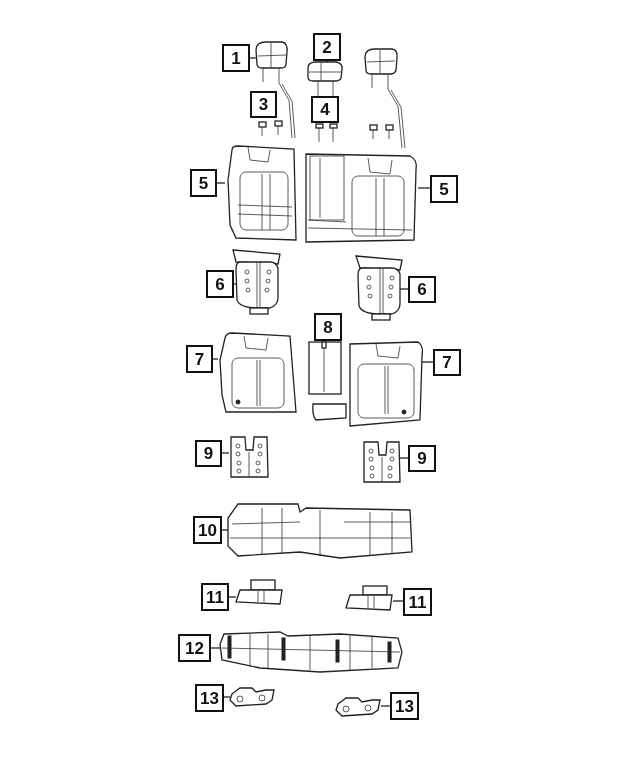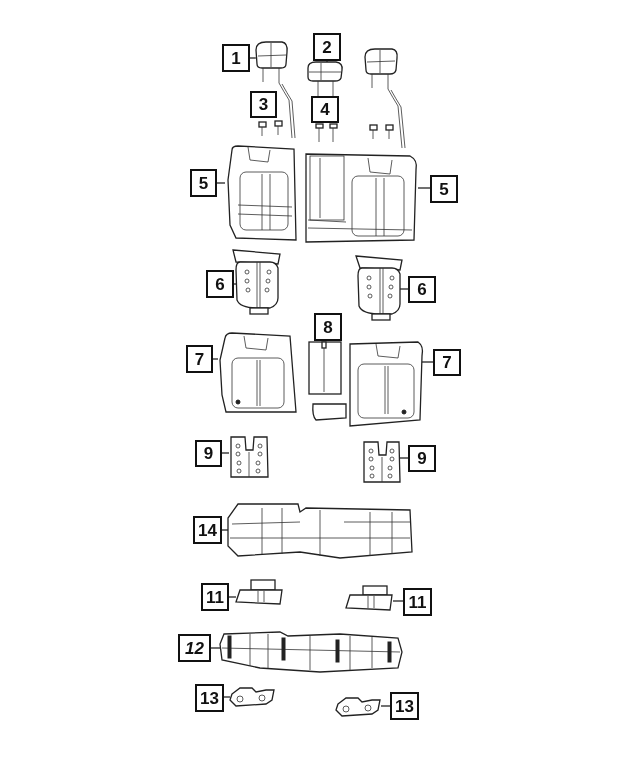--- a/index.html
+++ b/index.html
@@ -240,19 +240,19 @@
   <div class="callout" style="left:311px;top:96px;width:28px;height:27px;">4</div>
   <div class="callout" style="left:190px;top:169px;width:27px;height:28px;">5</div>
   <div class="callout" style="left:430px;top:175px;width:28px;height:28px;">5</div>
   <div class="callout" style="left:206px;top:270px;width:28px;height:28px;">6</div>
   <div class="callout" style="left:408px;top:276px;width:28px;height:27px;">6</div>
   <div class="callout" style="left:186px;top:345px;width:27px;height:28px;">7</div>
   <div class="callout" style="left:433px;top:349px;width:28px;height:27px;">7</div>
   <div class="callout" style="left:314px;top:313px;width:28px;height:28px;">8</div>
   <div class="callout" style="left:195px;top:440px;width:27px;height:27px;">9</div>
   <div class="callout" style="left:408px;top:445px;width:28px;height:27px;">9</div>
-  <div class="callout" style="left:193px;top:516px;width:29px;height:28px;">14</div>
+  <div class="callout" style="left:193px;top:516px;width:29px;height:28px;">10</div>
   <div class="callout" style="left:201px;top:583px;width:28px;height:28px;">11</div>
   <div class="callout" style="left:403px;top:588px;width:29px;height:28px;">11</div>
-  <div class="callout" style="left:178px;top:634px;width:33px;height:28px;font-style:italic;">12</div>
+  <div class="callout" style="left:178px;top:634px;width:33px;height:28px;">12</div>
   <div class="callout" style="left:195px;top:684px;width:29px;height:28px;">13</div>
   <div class="callout" style="left:390px;top:692px;width:29px;height:28px;">13</div>
 </div>
 
 </body></html>

